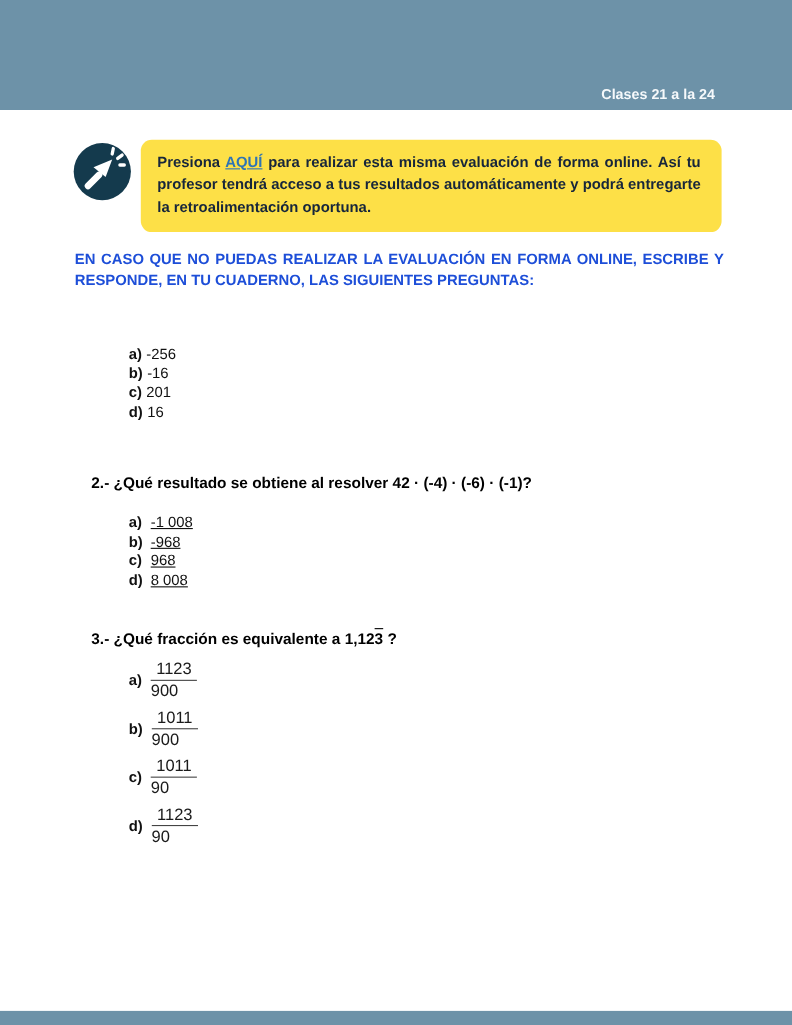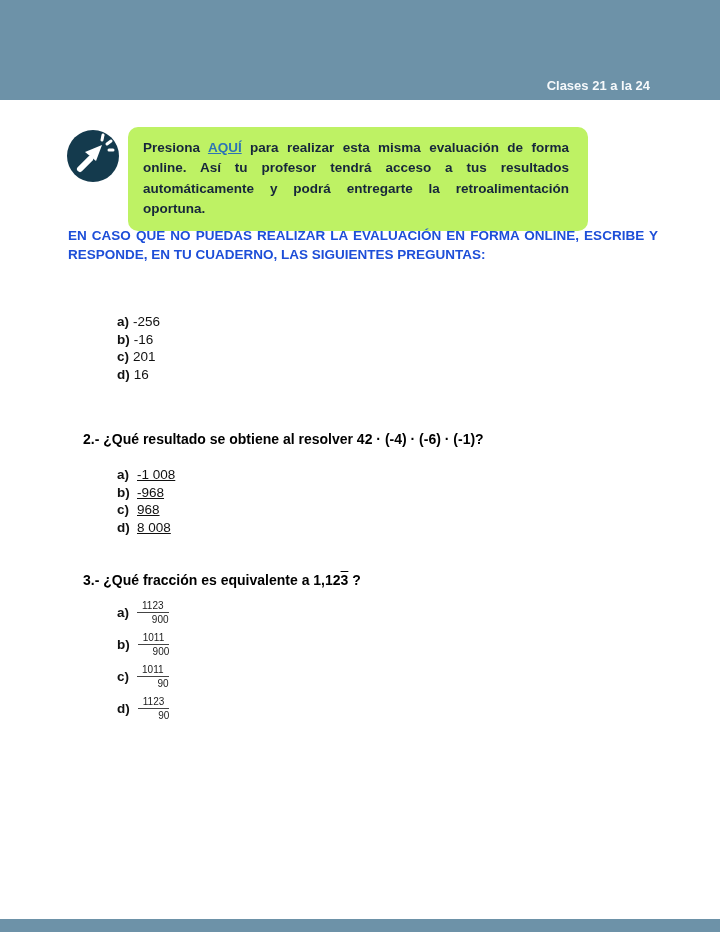--- a/index.html
+++ b/index.html
@@ -48,22 +48,22 @@
 
   
   .callout-icon {
     position: absolute;
     left: 65px; top: 128px;
     width: 56px; height: 56px;
   }
   .callout-box {
     position: absolute;
     left: 128px; top: 127px;
-    width: 460px;
-    background: #bef264;
+    width: 528px;
+    background: #fde047;
     border-radius: 10px;
     padding: 11px 19px 12px 15px;
   }
   .callout-text {
     font-size: 13.5px;
     font-weight: bold;
     line-height: 1.5;
     color: #17263b;
     text-align: justify;
   }
@@ -112,22 +112,22 @@
   
   .q3 .options { margin-top: 12px; }
   .frac-row {
     display: flex;
     align-items: center;
     margin-bottom: 7px;
   }
   .frac-row .opt-label { font-size: 13.5px; }
   .fraction {
     display: inline-block;
-    text-align: right;
-    font-size: 10px;
+    text-align: left;
+    font-size: 15px;
     color: #1a1a1a;
     margin-left: 4px;
   }
   .fraction .num {
     display: block;
     padding: 0 5px 1px 5px;
     border-bottom: 1.5px solid #444444;
   }
   .fraction .den { display: block; padding-top: 1px; }
 

